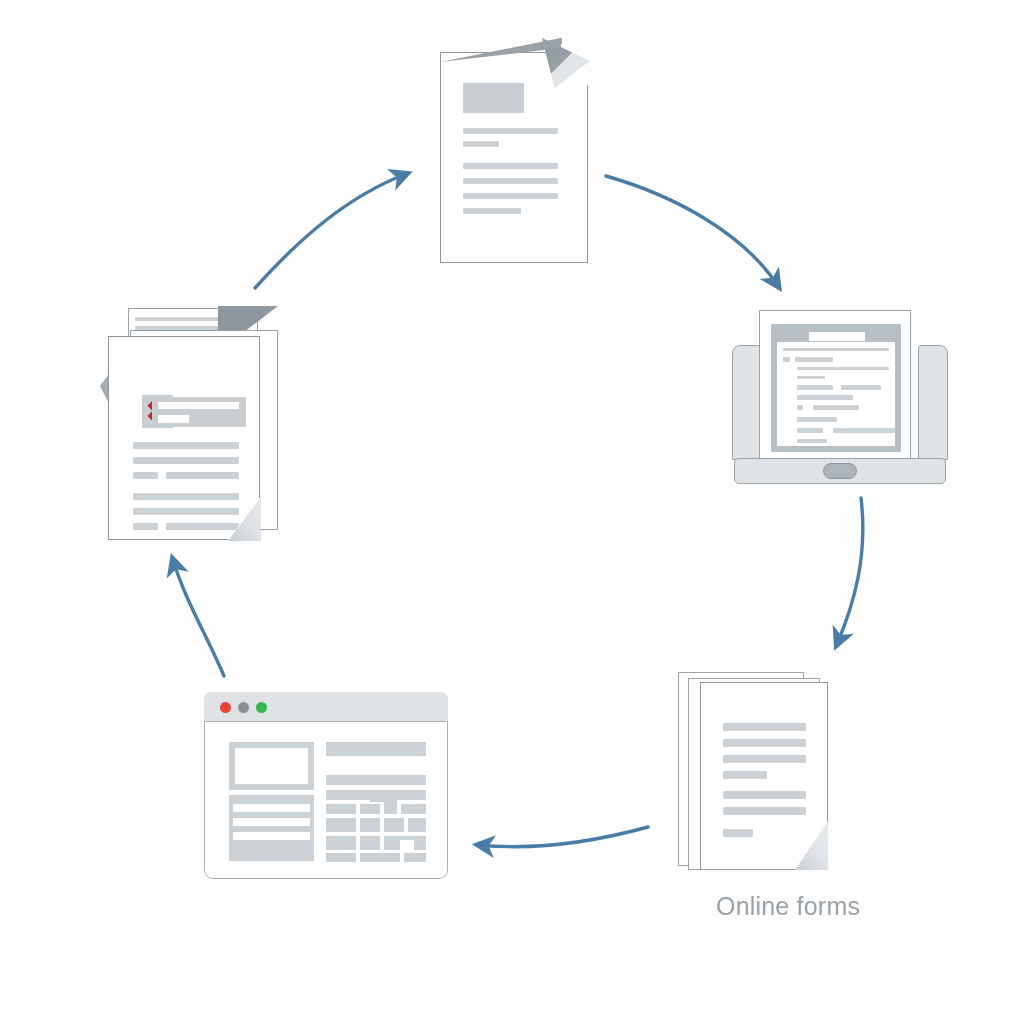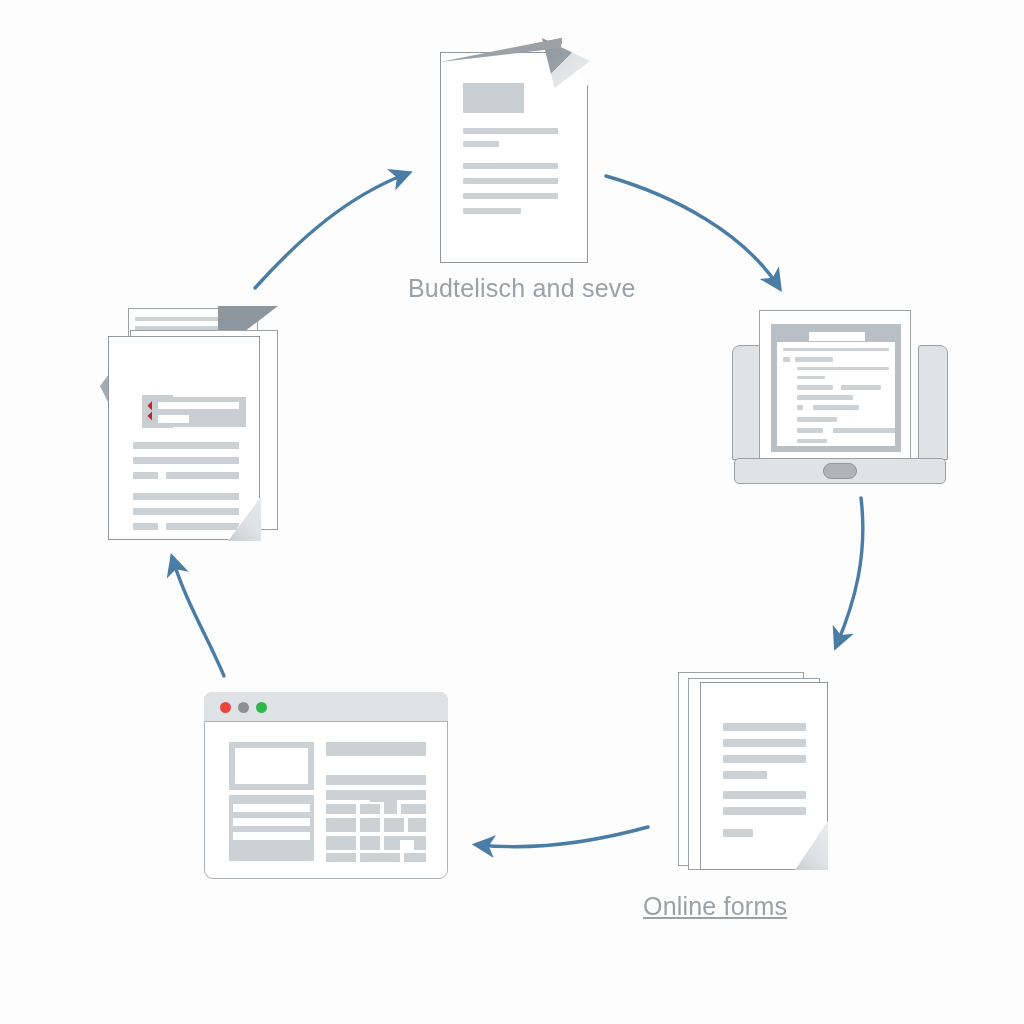--- a/index.html
+++ b/index.html
@@ -190,21 +190,20 @@
       <div class="line" style="left:22px; top:75px; width:95px; height:6px;"></div>
       <div class="line" style="left:22px; top:88px; width:36px; height:6px;"></div>
       <div class="line" style="left:22px; top:110px; width:95px; height:6px;"></div>
       <div class="line" style="left:22px; top:125px; width:95px; height:6px;"></div>
       <div class="line" style="left:22px; top:140px; width:95px; height:6px;"></div>
       <div class="line" style="left:22px; top:155px; width:58px; height:6px;"></div>
     </div>
     <div class="curl"></div>
     <div class="flap"></div>
   </div>
-  <div class="label" style="left:408px; top:274px;">Budtelisch and seve</div>
 
   <div class="node" id="doc-left">
     <div class="back2">
       <i style="top:8px; width:112px;"></i>
       <i style="top:17px; width:112px;"></i>
     </div>
     <div class="cornerfold"></div>
     <div class="shadowleft"></div>
     <div class="back1"></div>
     <div class="front">
@@ -260,21 +259,21 @@
       <div class="line" style="left:22px; top:40px; width:83px; height:8px;"></div>
       <div class="line" style="left:22px; top:56px; width:83px; height:8px;"></div>
       <div class="line" style="left:22px; top:72px; width:83px; height:8px;"></div>
       <div class="line" style="left:22px; top:88px; width:44px; height:8px;"></div>
       <div class="line" style="left:22px; top:108px; width:83px; height:8px;"></div>
       <div class="line" style="left:22px; top:124px; width:83px; height:8px;"></div>
       <div class="line" style="left:22px; top:146px; width:30px; height:8px;"></div>
     </div>
     <div class="foldbr"></div>
   </div>
-  <div class="label" style="left:643px; top:892px;text-decoration:underline;">Online forms</div>
+  <div class="label" style="left:716px; top:892px;">Online forms</div>
 
   <div class="node" id="browser">
     <div class="frame"></div>
     <div class="bar">
       <div class="dot red"></div>
       <div class="dot gray"></div>
       <div class="dot green"></div>
     </div>
 
     <div class="bz" style="left:25px; top:50px; width:85px; height:48px;"></div>

